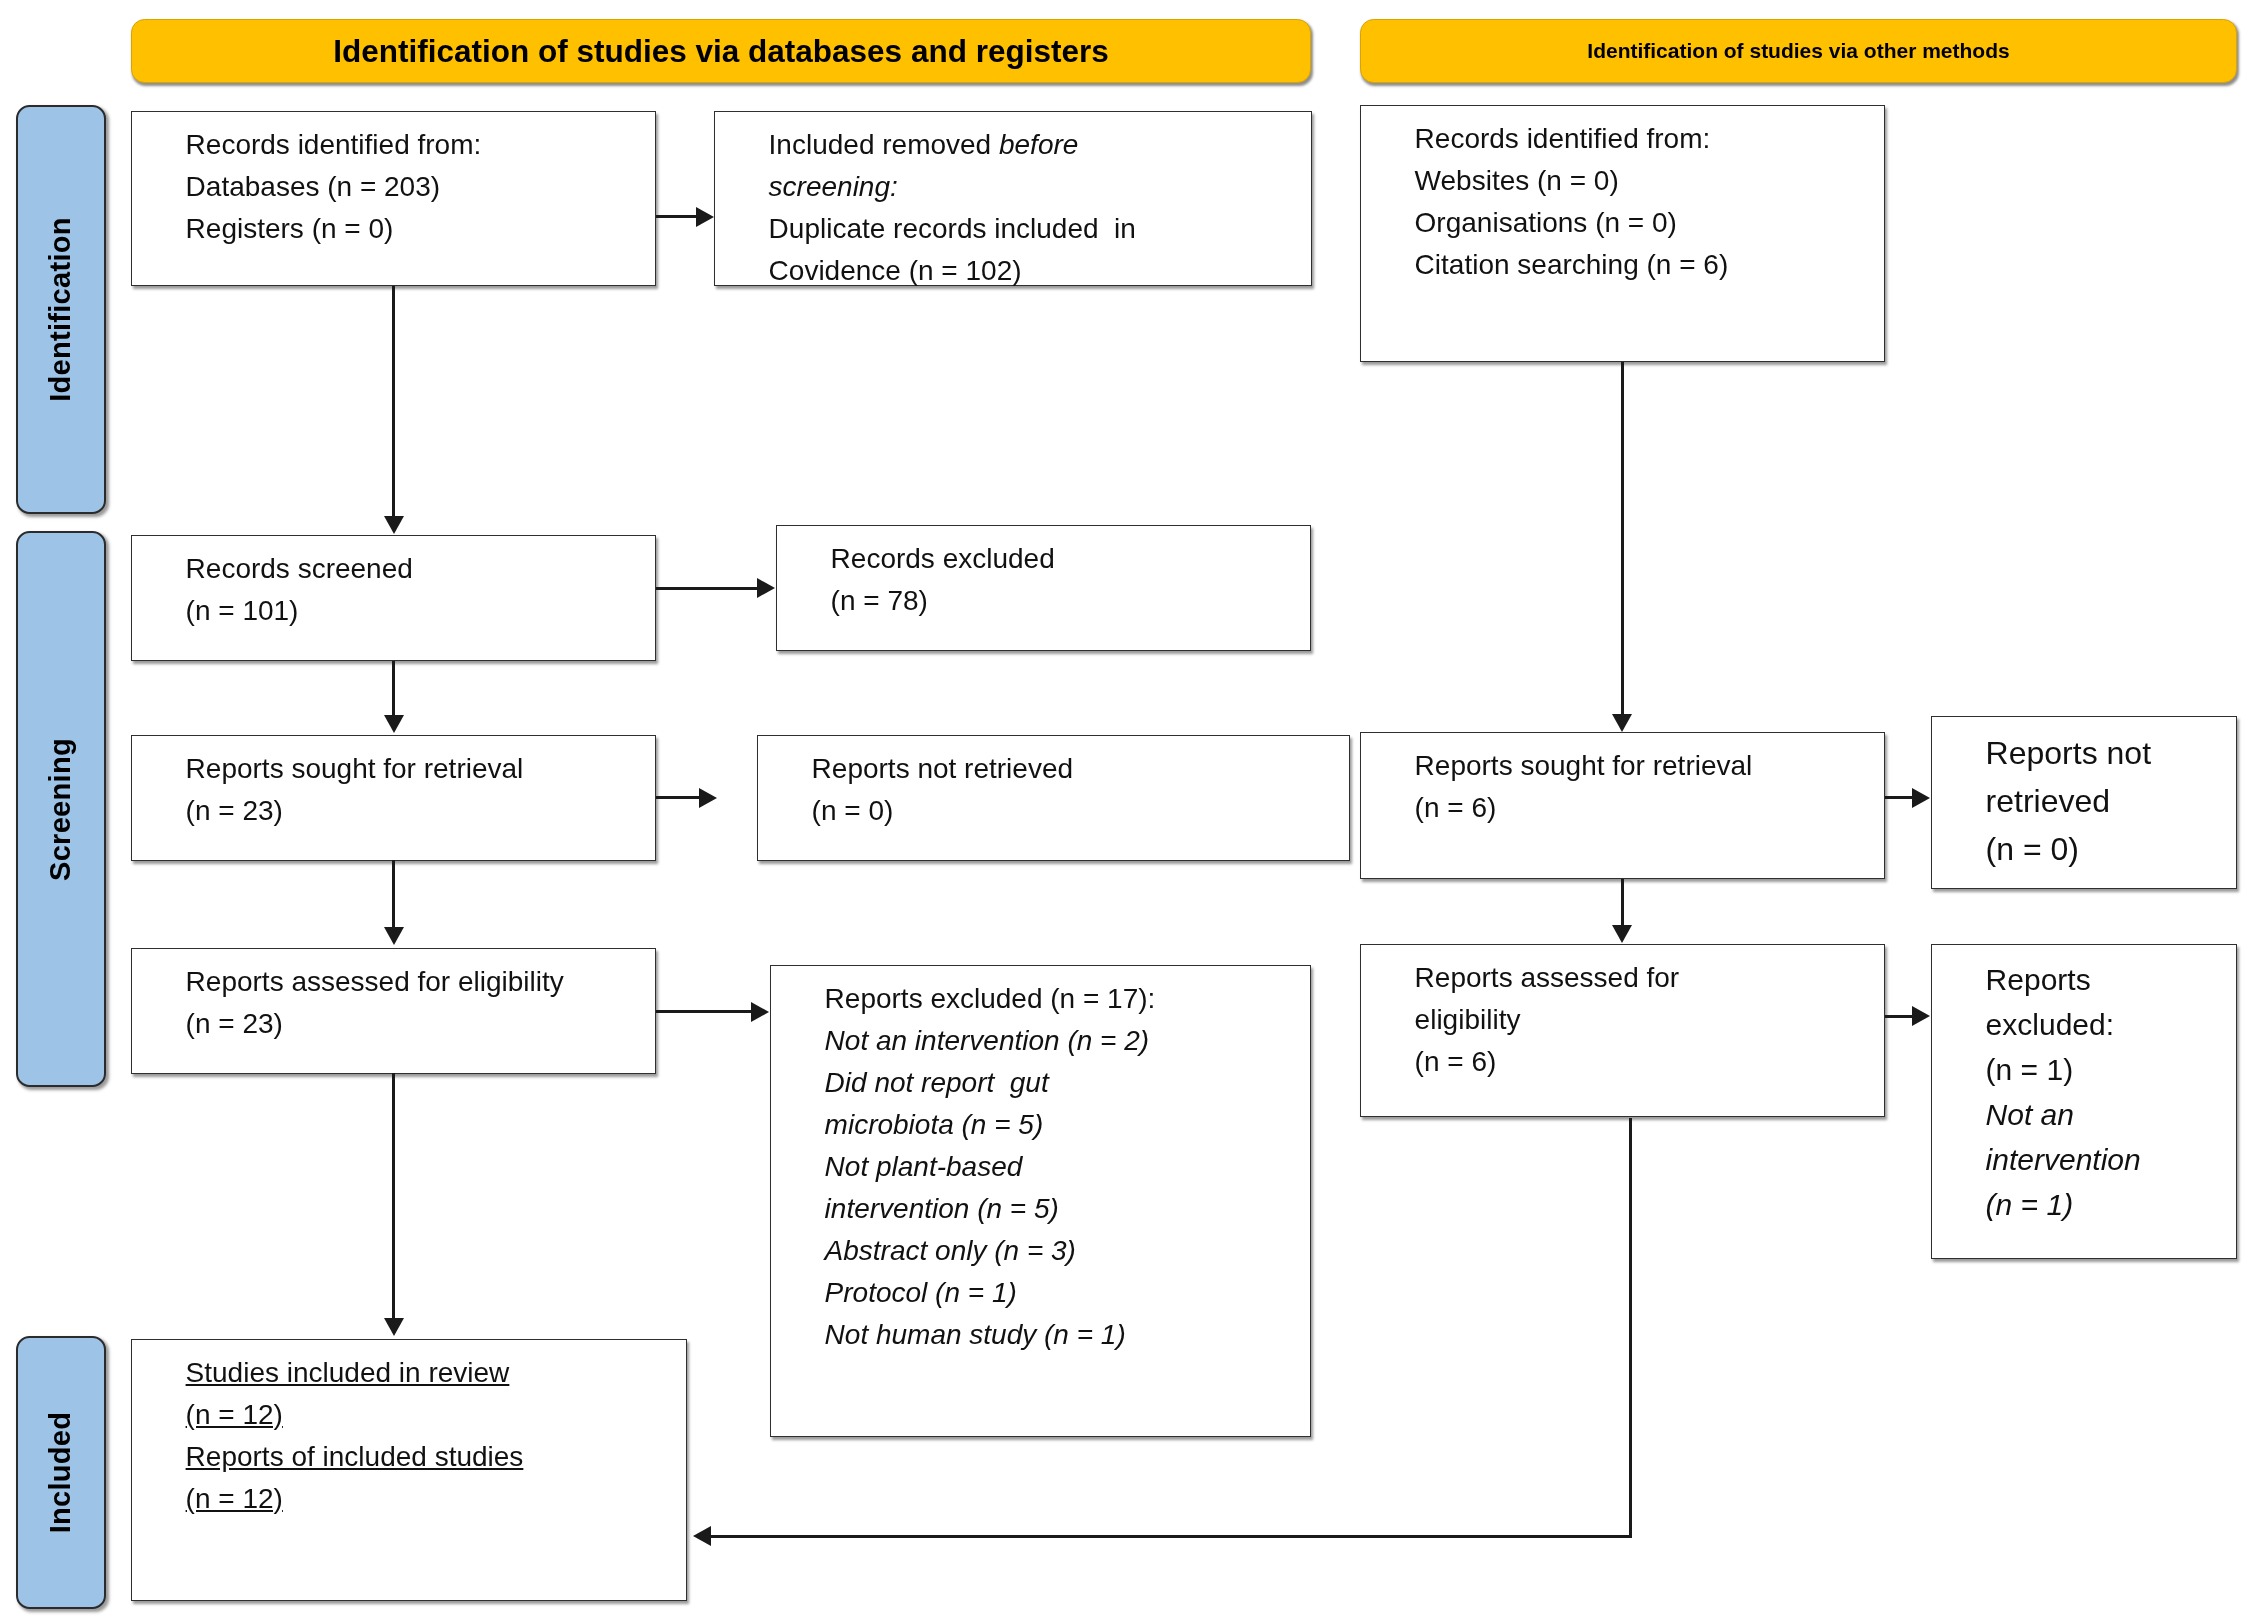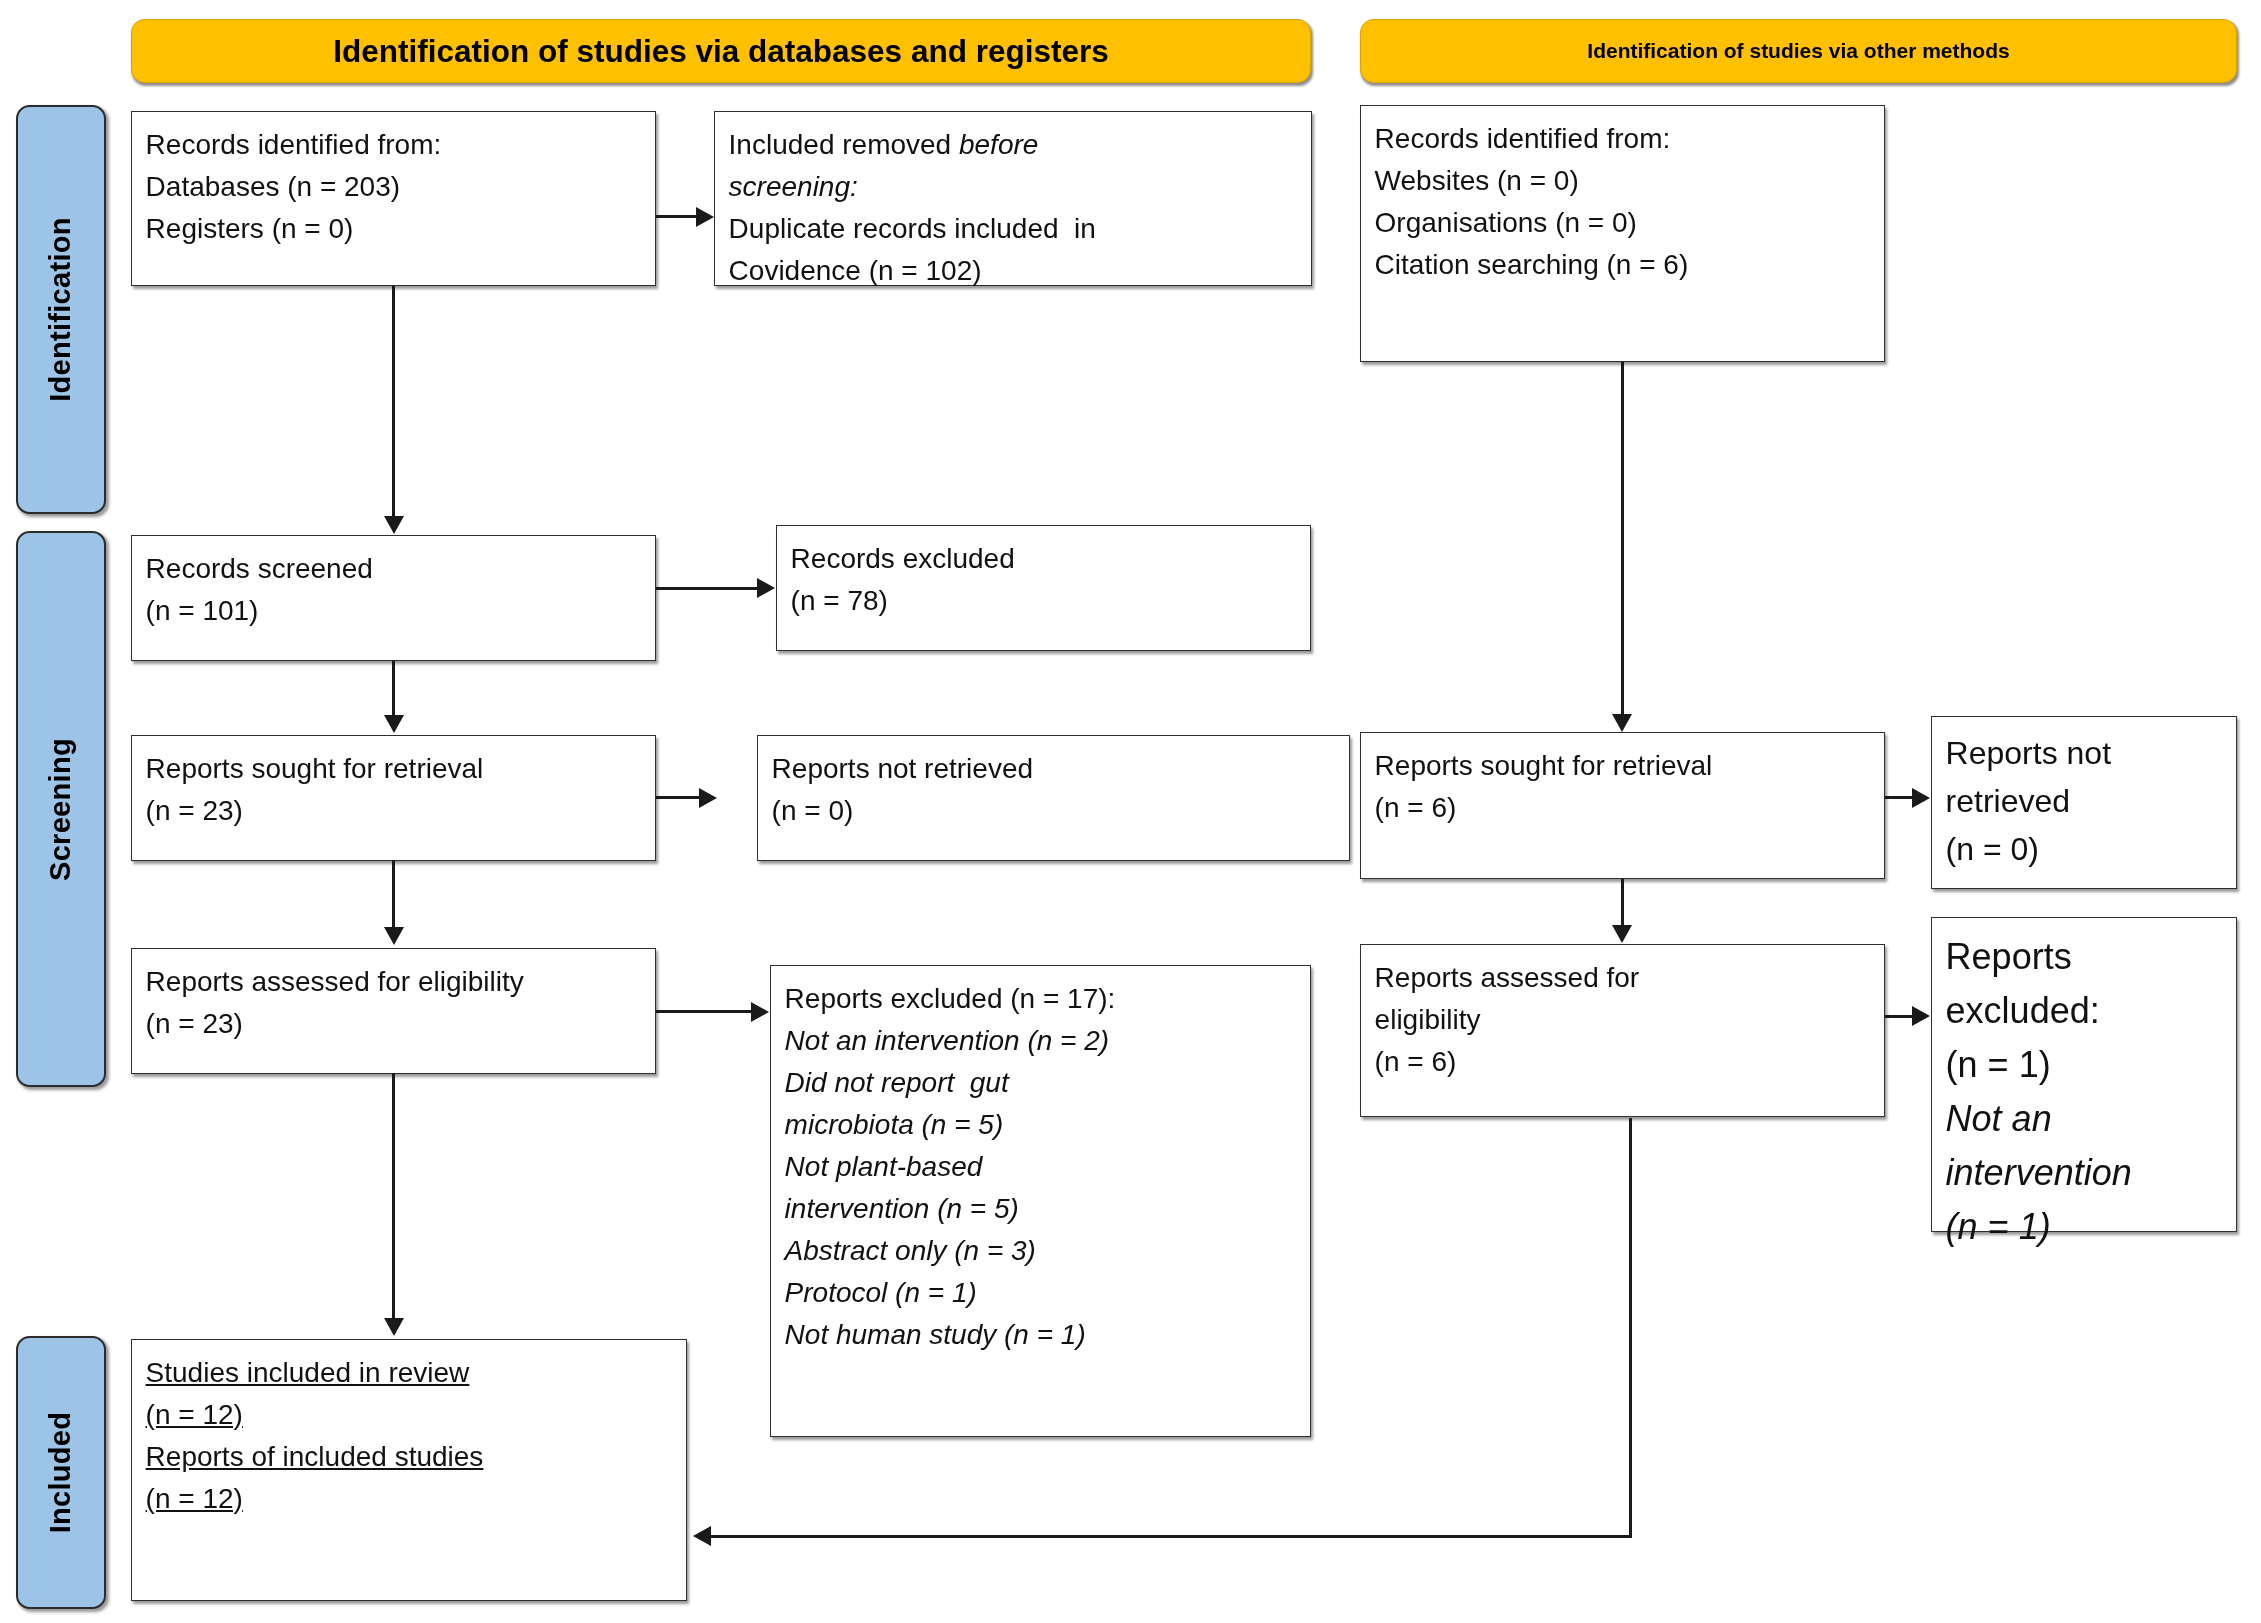--- a/index.html
+++ b/index.html
@@ -39,21 +39,21 @@
 
   
   .box{
     background:#ffffff;
     border:1.6px solid #2f2f2f;
     box-shadow:2.1px 2.6px 2.6px rgba(0,0,0,.40);
     padding:11.5px 13.6px 9.4px 13.6px;
     color:#111;
     line-height:1.50;
   }
-  .box .ln{display:block;white-space:pre-wrap;}
+  .box .ln{display:block;white-space:pre-wrap;margin-left:40px;}
   .box .it{font-style:italic;}
 
   
   .vline{background:#1a1a1a;width:2.6px;}
   .hline{background:#1a1a1a;height:2.6px;}
   .arrow-down{
     width:0;height:0;
     border-left:10px solid transparent;
     border-right:10px solid transparent;
     border-top:18px solid #1a1a1a;
@@ -170,21 +170,21 @@
     <span class="ln">retrieved</span>
     <span class="ln">(n = 0)</span>
   </div>
 
   <div class="abs box" style="left:1360px;top:944px;width:525px;height:173px;font-size:28px;">
     <span class="ln">Reports assessed for</span>
     <span class="ln">eligibility</span>
     <span class="ln">(n = 6)</span>
   </div>
 
-  <div class="abs box" style="left:1931px;top:917px;width:306px;height:315px;font-size:36px;">
+  <div class="abs box" style="left:1931px;top:944px;width:306px;height:315px;font-size:30px;">
     <span class="ln">Reports</span>
     <span class="ln">excluded:</span>
     <span class="ln">(n = 1)</span>
     <span class="ln it">Not an</span>
     <span class="ln it">intervention</span>
     <span class="ln it">(n = 1)</span>
   </div>
 
   <div class="abs hline" style="left:656px;top:215px;width:41px;"></div>
   <div class="abs arrow-right" style="left:696px;top:207px;"></div>

